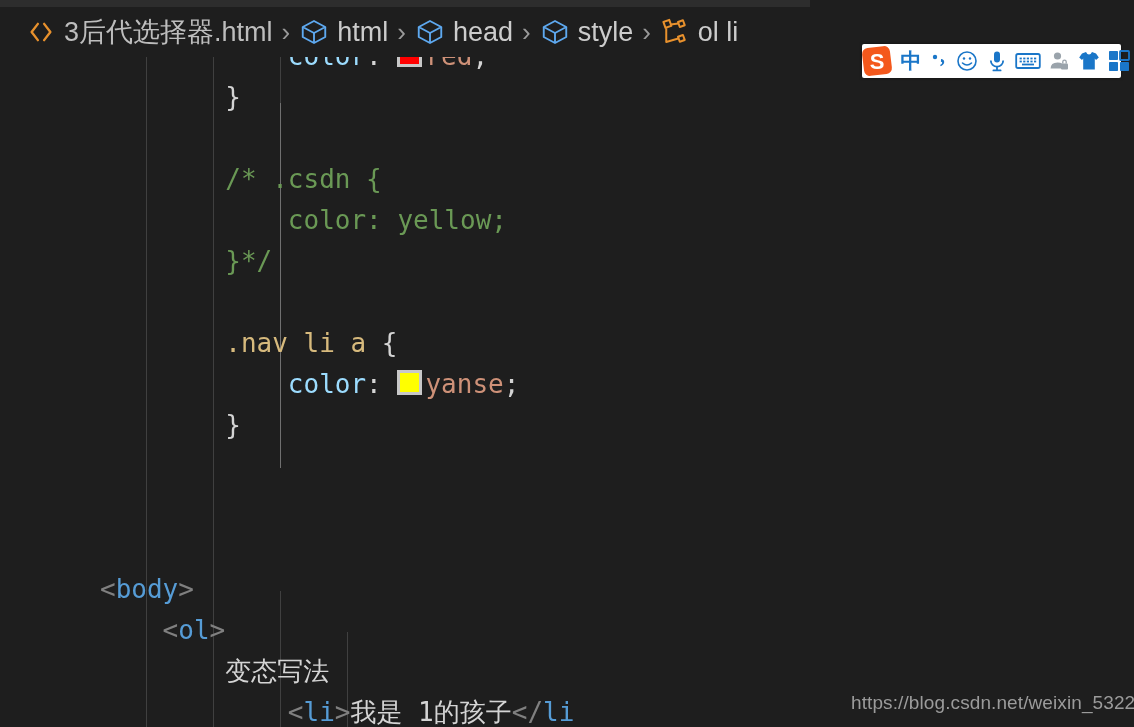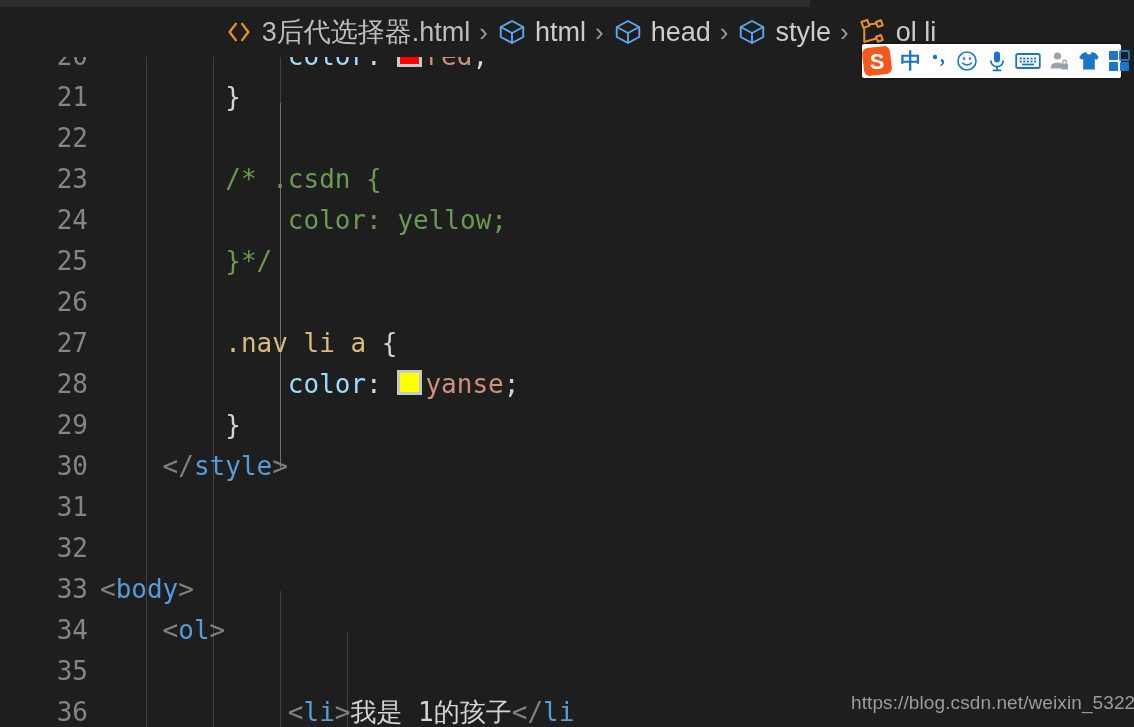--- a/index.html
+++ b/index.html
@@ -31,21 +31,20 @@
   
   #breadcrumbs {
     position: absolute; top: 7px; left: 0;
     width: 1134px; height: 50px;
     background: #1e1e1e;
     display: flex; align-items: center;
     padding-left: 26px;
     box-sizing: border-box;
     white-space: nowrap;
     overflow: hidden;
-    justify-content: center;
   }
   .bc-item {
     display: inline-flex; align-items: center;
     color: #a9a9a9;
     font-size: 27px;
     font-family: "Liberation Sans", sans-serif;
     line-height: 1;
   }
   .bc-icon {
     display: inline-flex; align-items: center; justify-content: center;
@@ -227,60 +226,41 @@
               <path d="M5 9 L5 20 L14.6 17.2"></path>
               <path d="M8.6 6 L14.6 5.2"></path>
             </g>
           </svg>
         </span>
         <span class="bc-label">ol li</span>
       </span>
     </div>
 
   <div id="editor">
-    <div id="gutter">
-        <div class="lineno" style="top: -21px;">20</div>
-        <div class="lineno" style="top: 20px;">21</div>
-        <div class="lineno" style="top: 61px;">22</div>
-        <div class="lineno" style="top: 102px;">23</div>
-        <div class="lineno" style="top: 143px;">24</div>
-        <div class="lineno" style="top: 184px;">25</div>
-        <div class="lineno" style="top: 225px;">26</div>
-        <div class="lineno" style="top: 266px;">27</div>
-        <div class="lineno" style="top: 307px;">28</div>
-        <div class="lineno" style="top: 348px;">29</div>
-        <div class="lineno" style="top: 389px;">30</div>
-        <div class="lineno" style="top: 430px;">31</div>
-        <div class="lineno" style="top: 471px;">32</div>
-        <div class="lineno" style="top: 512px;">33</div>
-        <div class="lineno" style="top: 553px;">34</div>
-        <div class="lineno" style="top: 594px;">35</div>
-        <div class="lineno" style="top: 635px;">36</div>
-      </div>
     <div id="codearea">
         <div class="guide" style="left: 46px; top: 0px; height: 670px;"></div>
         <div class="guide" style="left: 113px; top: 0px; height: 670px;"></div>
         <div class="guide active" style="left: 180px; top: 0px; height: 411px;"></div>
         <div class="guide" style="left: 180px; top: 0px; height: 46px;"></div>
         <div class="guide" style="left: 180px; top: 534px; height: 136px;"></div>
         <div class="guide" style="left: 247px; top: 575px; height: 95px;"></div>
         <div class="codeline" style="top: -21px;"><span class="t-prop">            color</span><span class="t-punct">: </span><span class="swatch" style="background: rgb(255, 0, 0);"></span><span class="t-val">red</span><span class="t-punct">;</span></div>
         <div class="codeline" style="top: 20px;"><span class="t-brace">        }</span></div>
         <div class="codeline" style="top: 61px;"></div>
         <div class="codeline" style="top: 102px;"><span class="t-comment">        /* .csdn {</span></div>
         <div class="codeline" style="top: 143px;"><span class="t-comment">            color: yellow;</span></div>
         <div class="codeline" style="top: 184px;"><span class="t-comment">        }*/</span></div>
         <div class="codeline" style="top: 225px;"></div>
         <div class="codeline" style="top: 266px;"><span class="t-class">        .nav</span><span class="t-punct"> </span><span class="t-elem">li</span><span class="t-punct"> </span><span class="t-elem">a</span><span class="t-punct"> </span><span class="t-brace">{</span></div>
         <div class="codeline" style="top: 307px;"><span class="t-prop">            color</span><span class="t-punct">: </span><span class="swatch" style="background: rgb(255, 255, 0);"></span><span class="t-val">yanse</span><span class="t-punct">;</span></div>
         <div class="codeline" style="top: 348px;"><span class="t-brace">        }</span></div>
-        <div class="codeline" style="top: 389px;"><span class="t-tagbr">    &lt;/</span><span class="t-tag">style</span><span class="t-tagbr">&gt;</span></div>
         <div class="codeline" style="top: 471px;"></div>
         <div class="codeline" style="top: 512px;"><span class="t-tagbr">&lt;</span><span class="t-tag">body</span><span class="t-tagbr">&gt;</span></div>
         <div class="codeline" style="top: 553px;"><span class="t-tagbr">    &lt;</span><span class="t-tag">ol</span><span class="t-tagbr">&gt;</span></div>
+        <div class="codeline" style="top: 594px;"><span class="t-text">        变态写法</span></div>
         <div class="codeline" style="top: 635px;"><span class="t-tagbr">            &lt;</span><span class="t-tag">li</span><span class="t-tagbr">&gt;</span><span class="t-text">我是 1的孩子</span><span class="t-tagbr">&lt;/</span><span class="t-tag">li</span></div>
       </div>
   </div>
 
   <div id="ime">
       <div class="ime-btn" title="搜狗" id="ime-logo" style="width: 34px;">
         <svg width="32" height="32" viewBox="0 0 32 32" fill="none">
           <rect x="2" y="2" width="28" height="28" rx="6" fill="#f4581c" transform="rotate(-7 16 16)"></rect>
           <text x="16" y="24" text-anchor="middle" font-size="22" font-weight="bold" font-family="&quot;Liberation Sans&quot;, sans-serif" fill="#ffffff">S</text>
         </svg>

